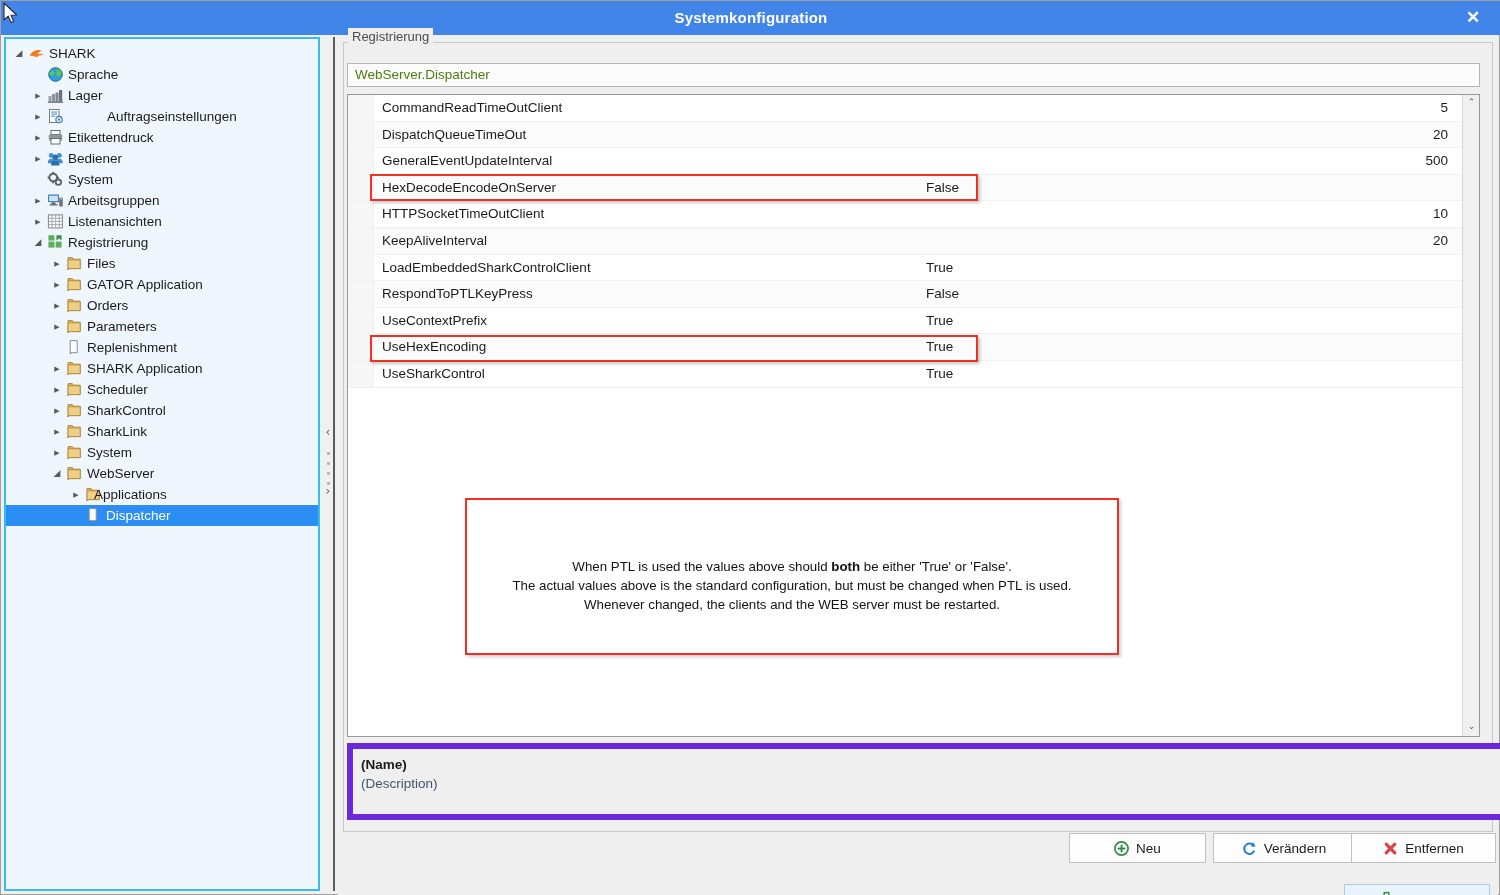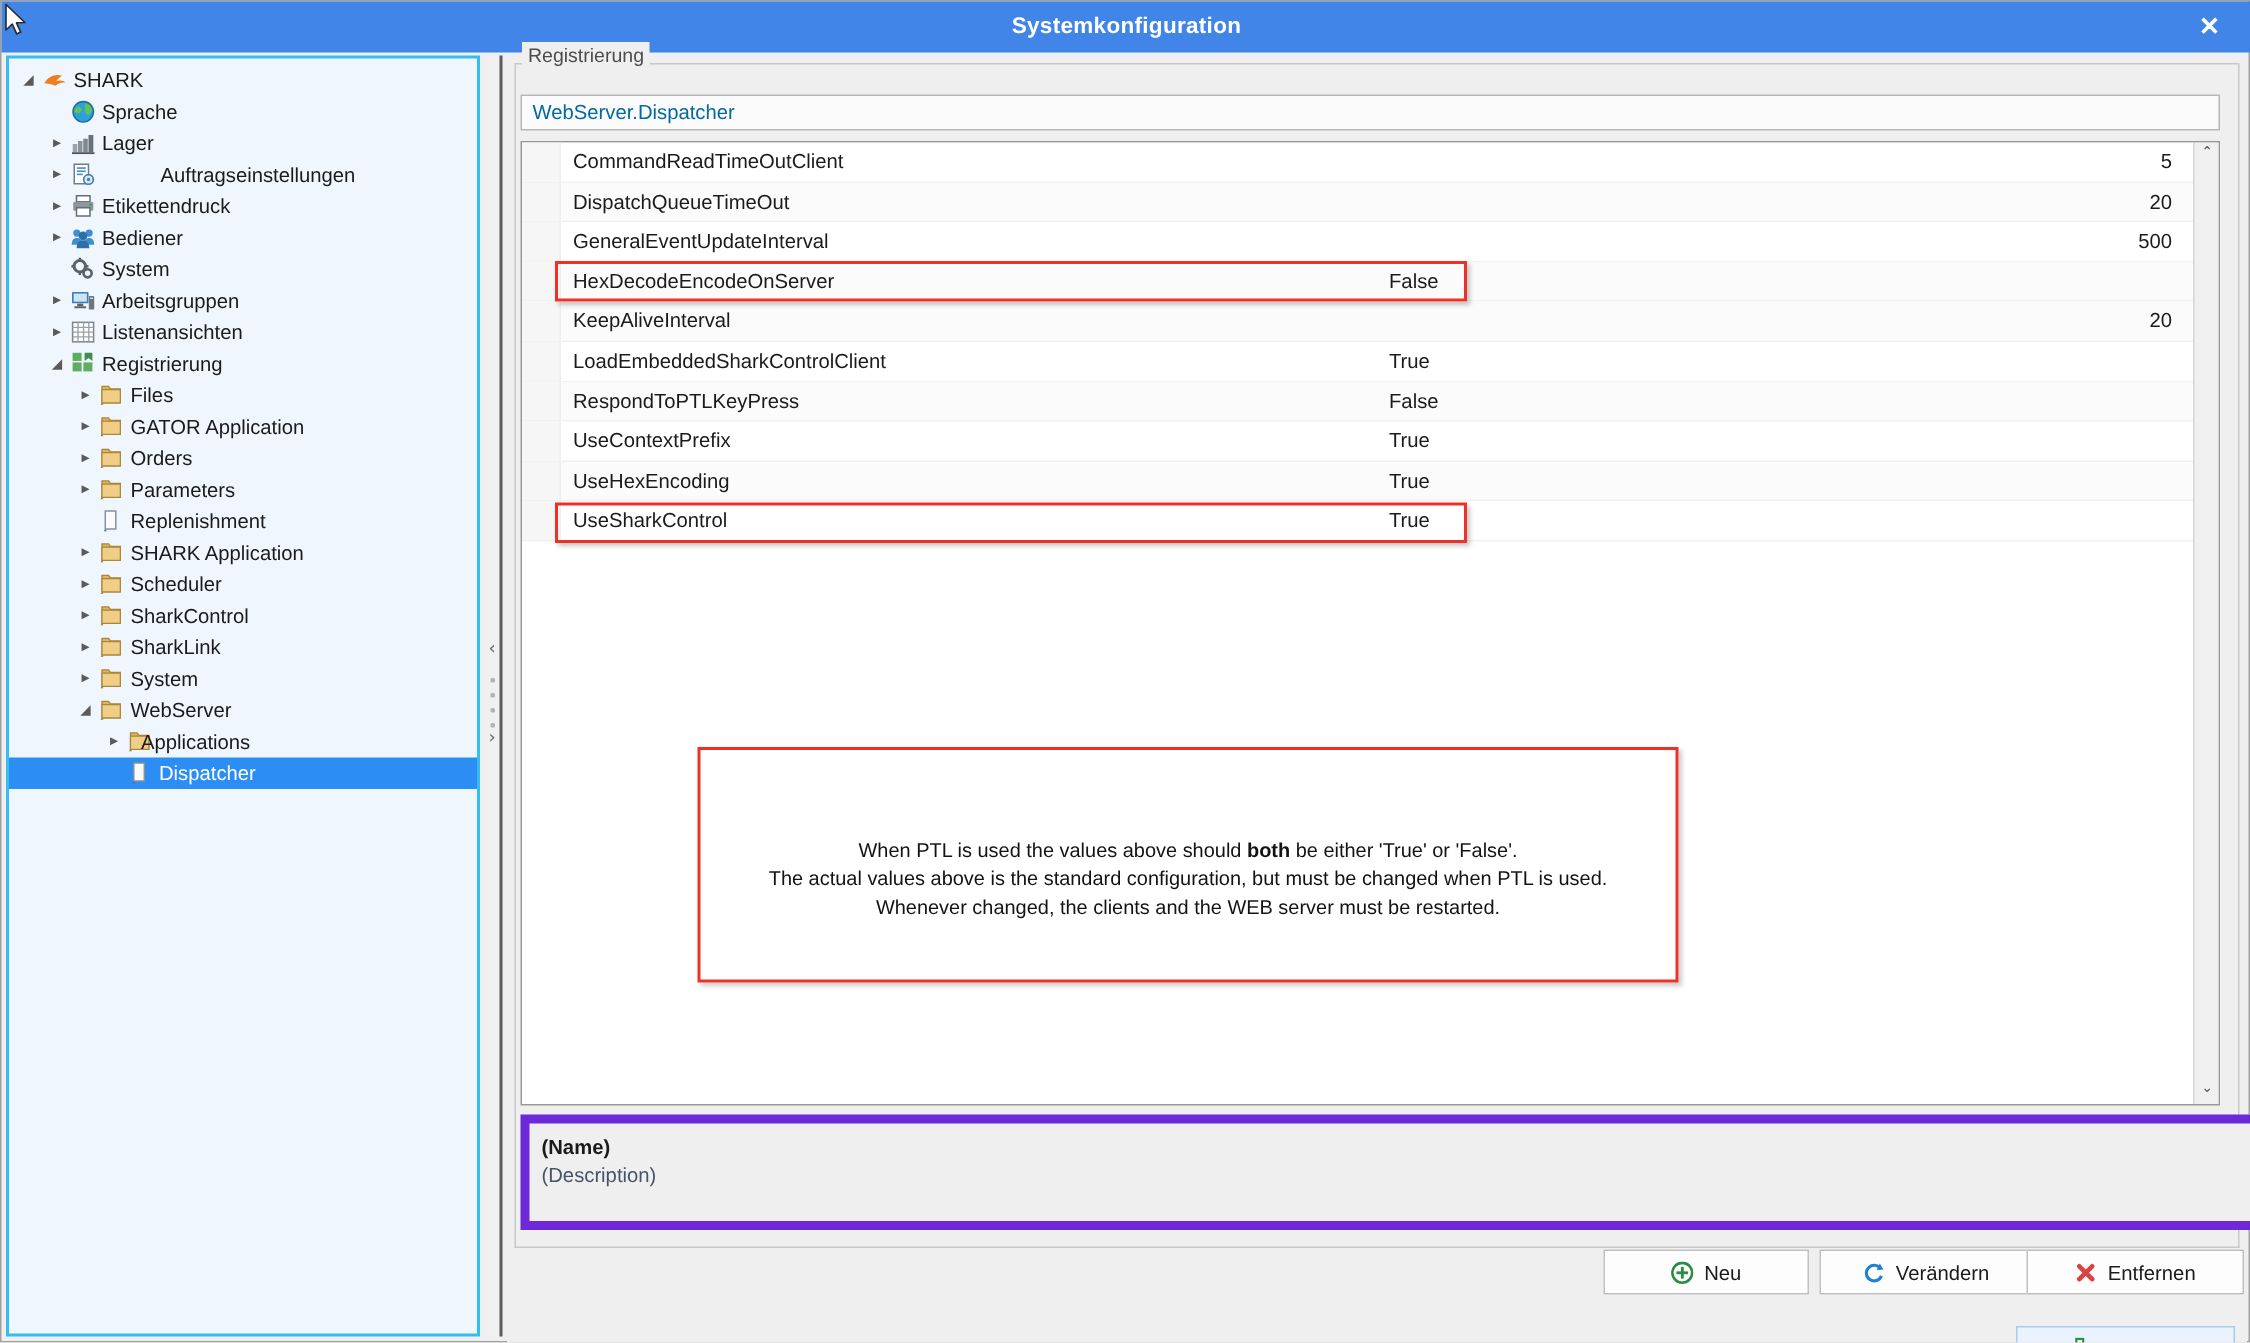--- a/index.html
+++ b/index.html
@@ -107,21 +107,21 @@
   #grouplabel {
     position: absolute; left: 10px; top: -9px; height: 17px; line-height: 17px;
     padding: 0 4px; background: #efefef;
     font-size: 13px; color: #4c4c4c;
   }
 
   
   #pathfield {
     position: absolute; left: 9px; top: 26px; width: 1133px; height: 24px;
     background: #fbfbfb; border: 1px solid #b6b6b6;
-    font-size: 13.5px; color: #0369a1;
+    font-size: 13.5px; color: #4d7c0f;
     line-height: 22px; padding-left: 7px;
   }
 
   
   #listwrap {
     position: absolute; left: 9px; top: 57px; width: 1133px; height: 643px;
     background: #ffffff; border: 1px solid #989898;
     overflow: hidden;
   }
   #listinner {
@@ -559,20 +559,25 @@
           </div>
           <div class="lrow">
             <div class="leftgutter"></div>
             <div class="lname">GeneralEventUpdateInterval</div>
             <div class="lval-num">500</div>
           </div>
           <div class="lrow alt">
             <div class="leftgutter"></div>
             <div class="lname">HexDecodeEncodeOnServer</div>
             <div class="lval-text">False</div>
+          </div>
+          <div class="lrow">
+            <div class="leftgutter"></div>
+            <div class="lname">HTTPSocketTimeOutClient</div>
+            <div class="lval-num">10</div>
           </div>
           <div class="lrow alt">
             <div class="leftgutter"></div>
             <div class="lname">KeepAliveInterval</div>
             <div class="lval-num">20</div>
           </div>
           <div class="lrow">
             <div class="leftgutter"></div>
             <div class="lname">LoadEmbeddedSharkControlClient</div>
             <div class="lval-text">True</div>

